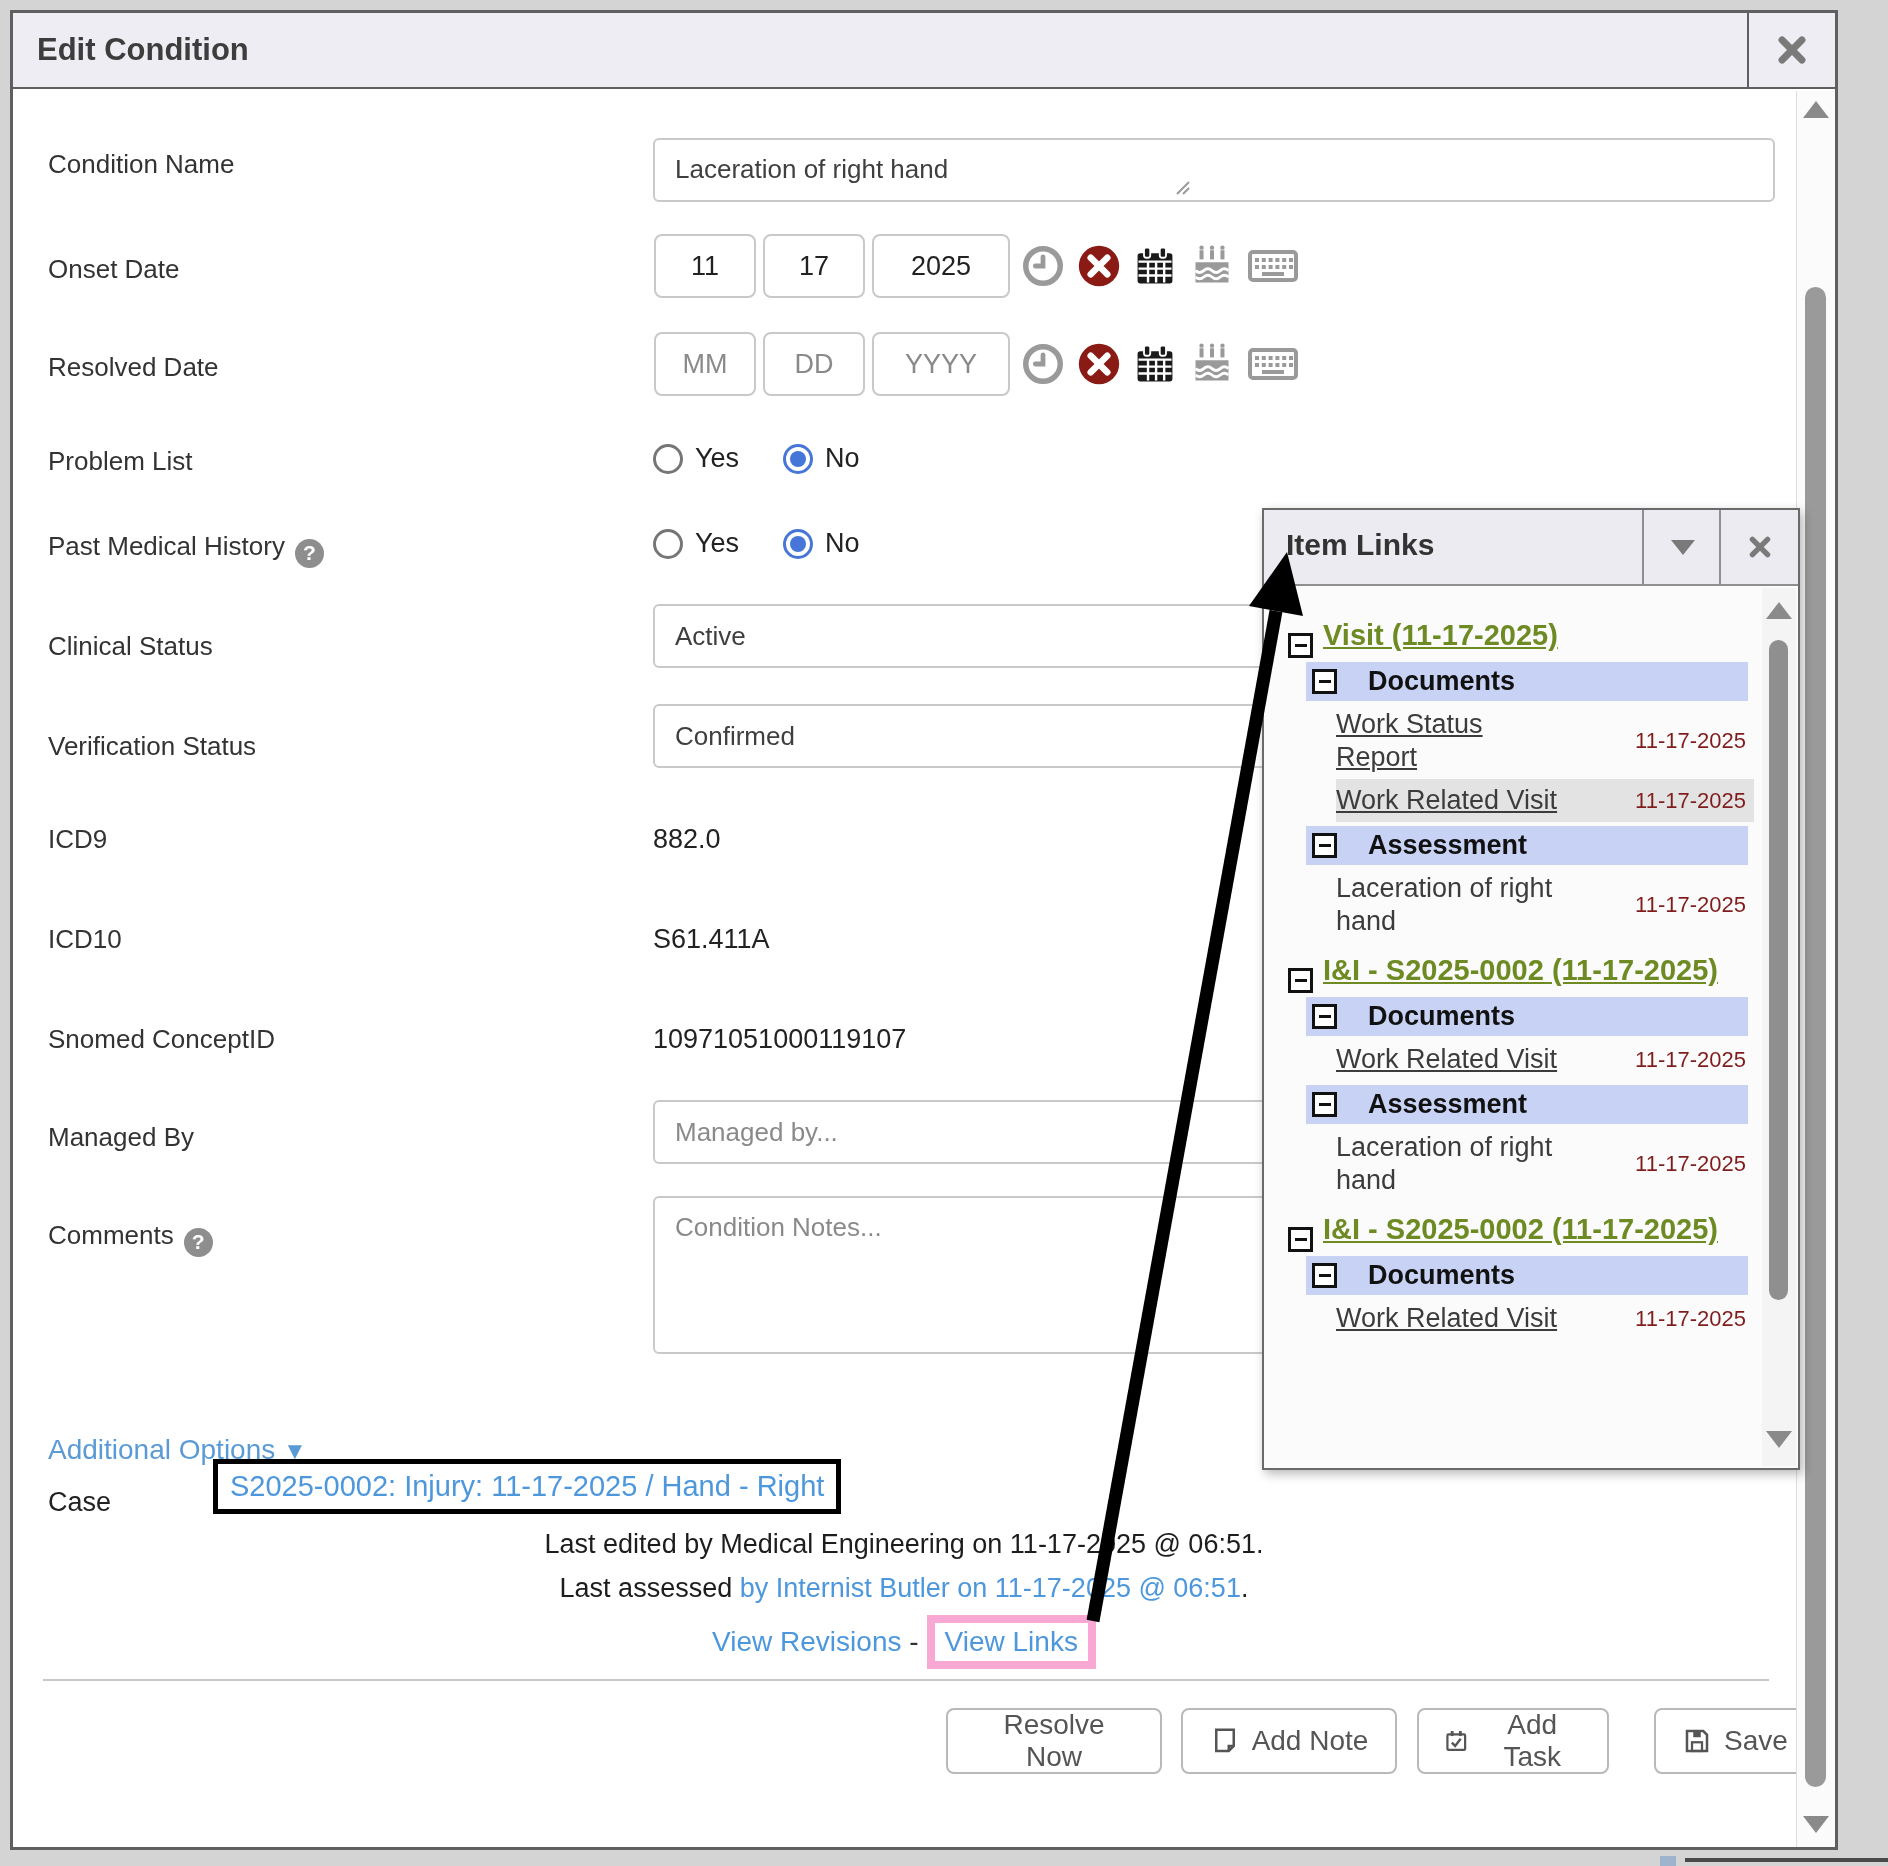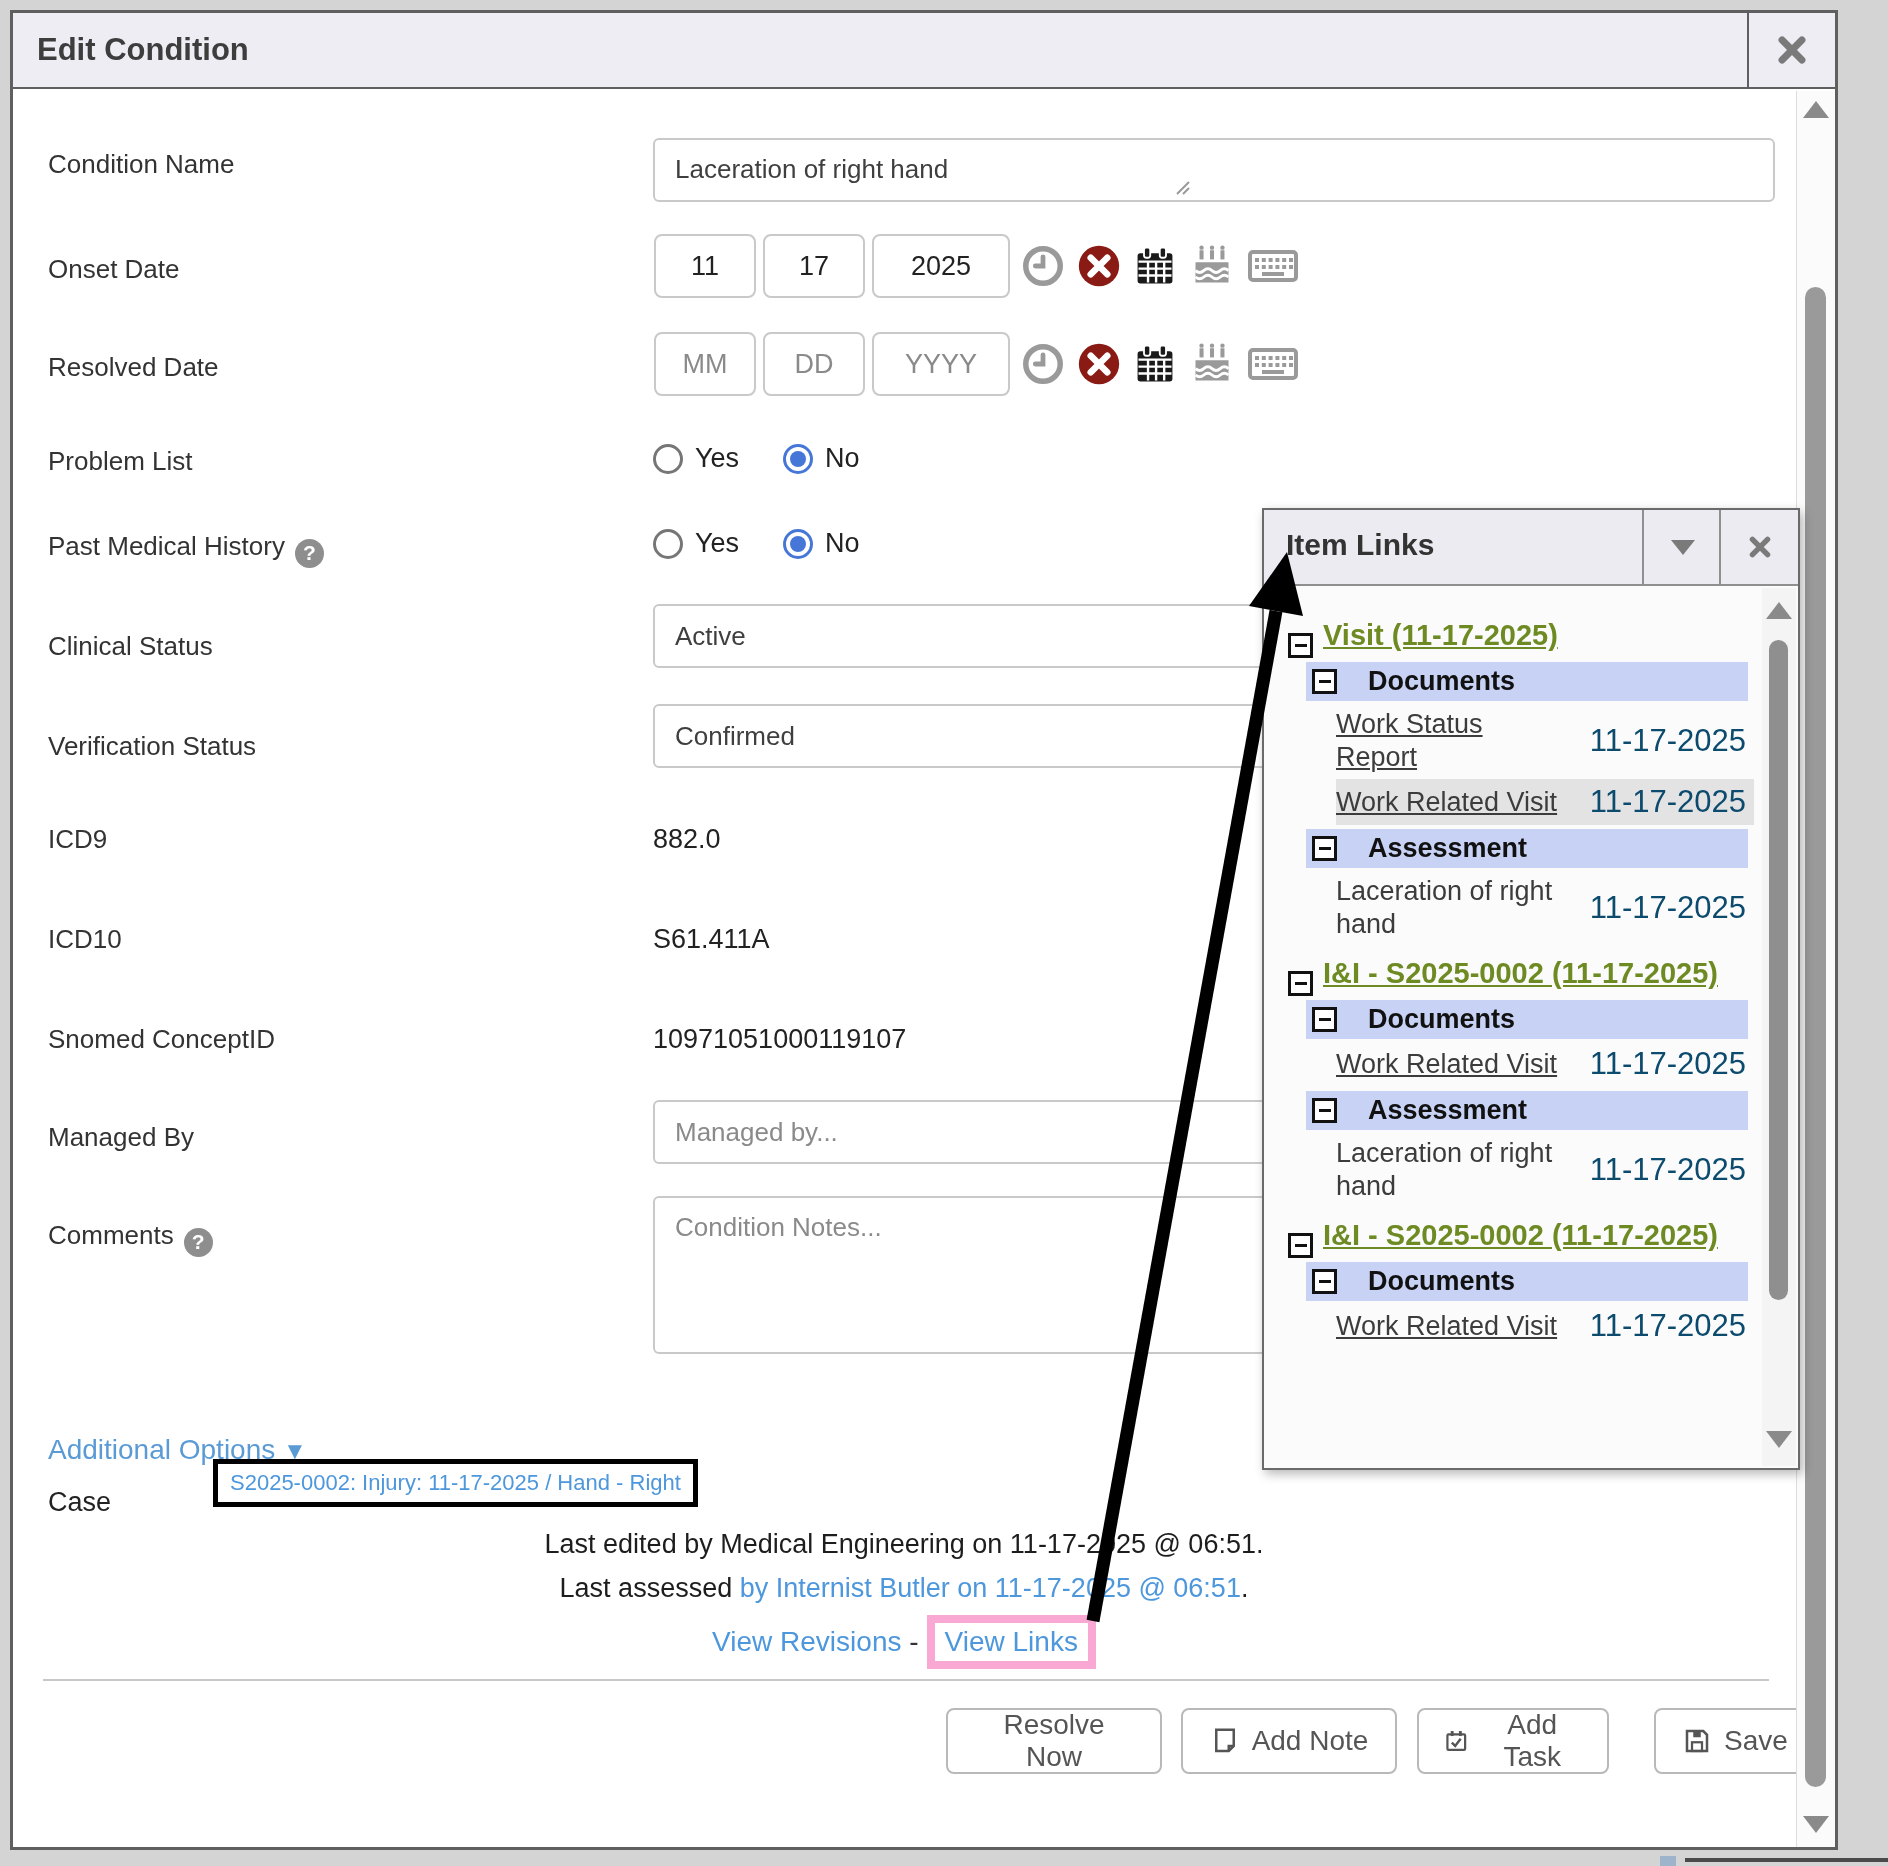--- a/index.html
+++ b/index.html
@@ -30,21 +30,21 @@
   .gap40{width:44px;}
   .helpicon{display:inline-flex;width:29px;height:29px;border-radius:50%;background:#8e8e8e;color:#fff;font-size:21px;font-weight:bold;align-items:center;justify-content:center;vertical-align:-5px;margin-left:10px;}
   .plain-val{position:absolute;left:640px;font-size:27px;color:#222;}
   .grip{position:absolute;right:645px;pointer-events:none;}
 
   .addopts{position:absolute;left:35px;top:1298px;font-size:28px;color:#5b9bd5;cursor:pointer;margin-top:45px;}
   .addopts .caret{font-size:24px;}
 
   .caselbl{position:absolute;left:35px;top:1396px;font-size:27px;color:#222;}
   .casebox{position:absolute;left:200px;top:1368px;border:5px solid #000;padding:6px 12px;background:#fff;}
-  .casebox a{font-size:22px;color:#4d97dc;text-decoration:none;white-space:nowrap;}
+  .casebox a{font-size:29px;color:#4d97dc;text-decoration:none;white-space:nowrap;}
   .metaline{position:absolute;left:0;right:40px;text-align:center;font-size:27px;color:#1d1d1d;}
   .metaline a{color:#4d97dc;text-decoration:none;}
   .viewrow{position:absolute;left:0;right:40px;top:1524px;text-align:center;font-size:28px;color:#333;}
   .viewrow a{color:#4d97dc;text-decoration:none;}
   .vl-box{display:inline-block;border:8px solid #f9a8d4;padding:3px 10px;margin-left:8px;}
   .divider{position:absolute;left:30px;right:66px;top:1588px;border-top:2px solid #c8c8c8;}
 
   .btn{position:absolute;top:1617px;height:66px;box-sizing:border-box;background:#fff;border:2px solid #b9b9b9;border-radius:8px;display:flex;align-items:center;justify-content:center;gap:12px;font-size:28px;color:#555;cursor:pointer;padding:0 24px;}
 
   
@@ -68,21 +68,21 @@
   .cbox{display:inline-flex;width:25px;height:25px;box-sizing:border-box;border:3px solid #111;background:#fff;align-items:center;justify-content:center;margin-right:10px;flex:none;vertical-align:-2px;cursor:pointer;}
   .cbox i{display:block;width:12px;height:3px;background:#111;}
   .t-group{margin:8px 0 4px 0;width:470px;font-size:29px;font-weight:bold;line-height:38px;color:#6e8b23;}
   .g-link{color:#6e8b23;text-decoration:underline;cursor:pointer;}
   .t-section{display:flex;align-items:center;margin:4px 6px 2px 18px;background:#c8d2f4;padding:4px 6px;gap:21px;}
   .s-label{font-size:27px;font-weight:bold;color:#111;}
   .t-row{display:flex;align-items:center;margin-left:48px;padding:5px 0 5px 0;}
   .t-row.hl{background:#e3e3e3;}
   .r-link{width:232px;font-size:27px;line-height:33px;color:#3c3c3c;text-decoration:underline;cursor:pointer;}
   .r-text{width:232px;font-size:27px;line-height:33px;color:#3c3c3c;}
-  .r-date{margin-left:auto;padding-right:8px;font-size:31px;color:#0c4a6e;white-space:nowrap;}
+  .r-date{margin-left:auto;padding-right:8px;font-size:22px;color:#7f1d1d;white-space:nowrap;}
 
   .arrow-layer{position:absolute;left:0;top:0;width:100%;height:100%;z-index:6;pointer-events:none;}
 </style>
 </head>
 <body>
 
 <div class="screen">
   <div class="bg-line"></div>
   <div class="bg-sq"></div>
 

